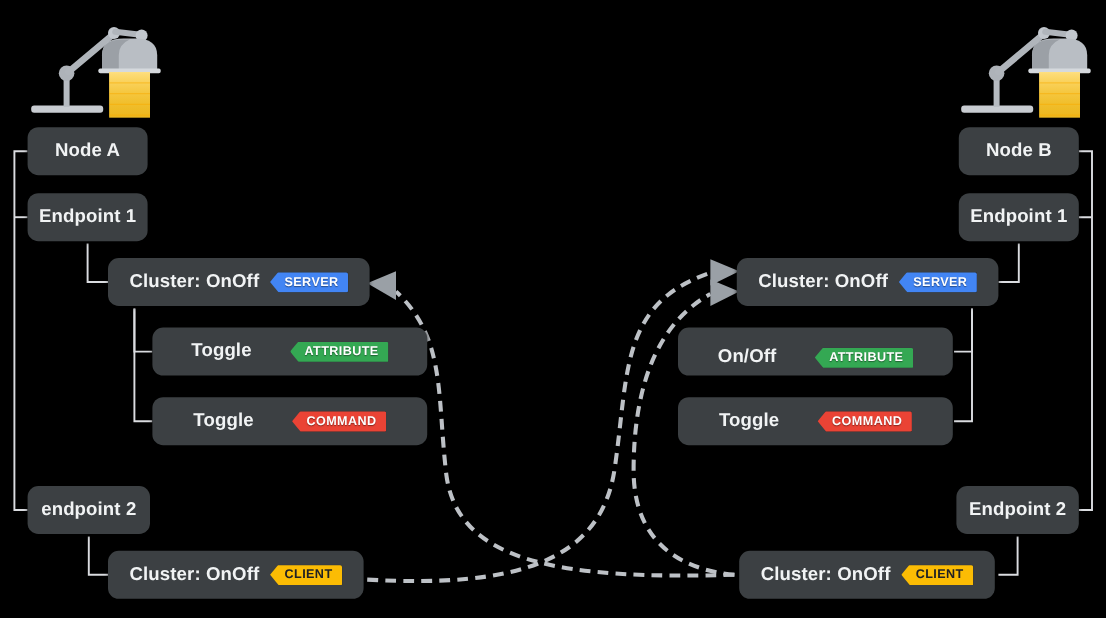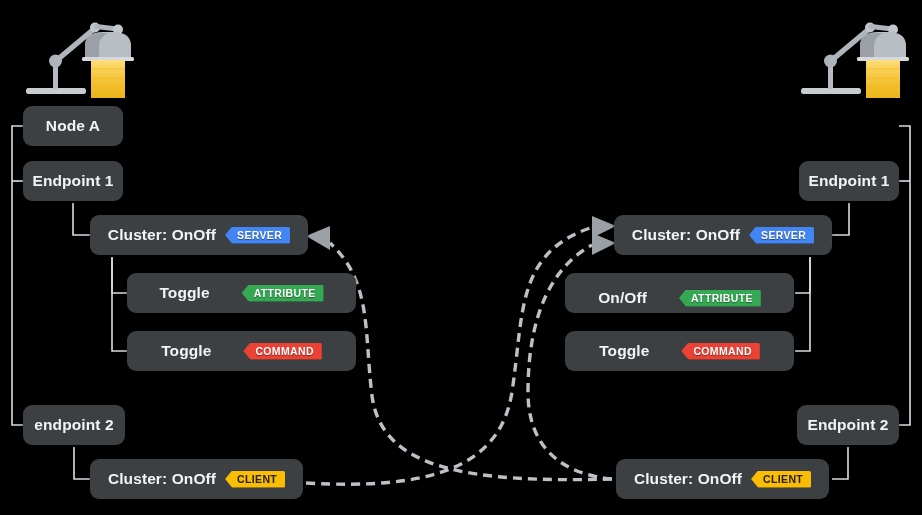--- a/index.html
+++ b/index.html
@@ -195,20 +195,23 @@
 
   <div class="box leafbox" style="left:90px;top:459px;width:213px;height:40px;">
     <span class="rowinner">
       <span class="lbl">Cluster: OnOff</span>
       <span class="tag dark" style="background:#fbbc04;">
           <span>CLIENT</span>
         </span>
     </span>
   </div>
 
+  <div class="box trunk" style="left:799px;top:106px;width:100px;height:40px;">
+    <span class="lbl">Node B</span>
+  </div>
 
   <div class="box trunk" style="left:799px;top:161px;width:100px;height:40px;">
     <span class="lbl">Endpoint 1</span>
   </div>
 
   <div class="box leafbox" style="left:614px;top:215px;width:218px;height:40px;">
     <span class="rowinner">
       <span class="lbl">Cluster: OnOff</span>
       <span class="tag" style="background:#4285f4;">
           <span>SERVER</span>

